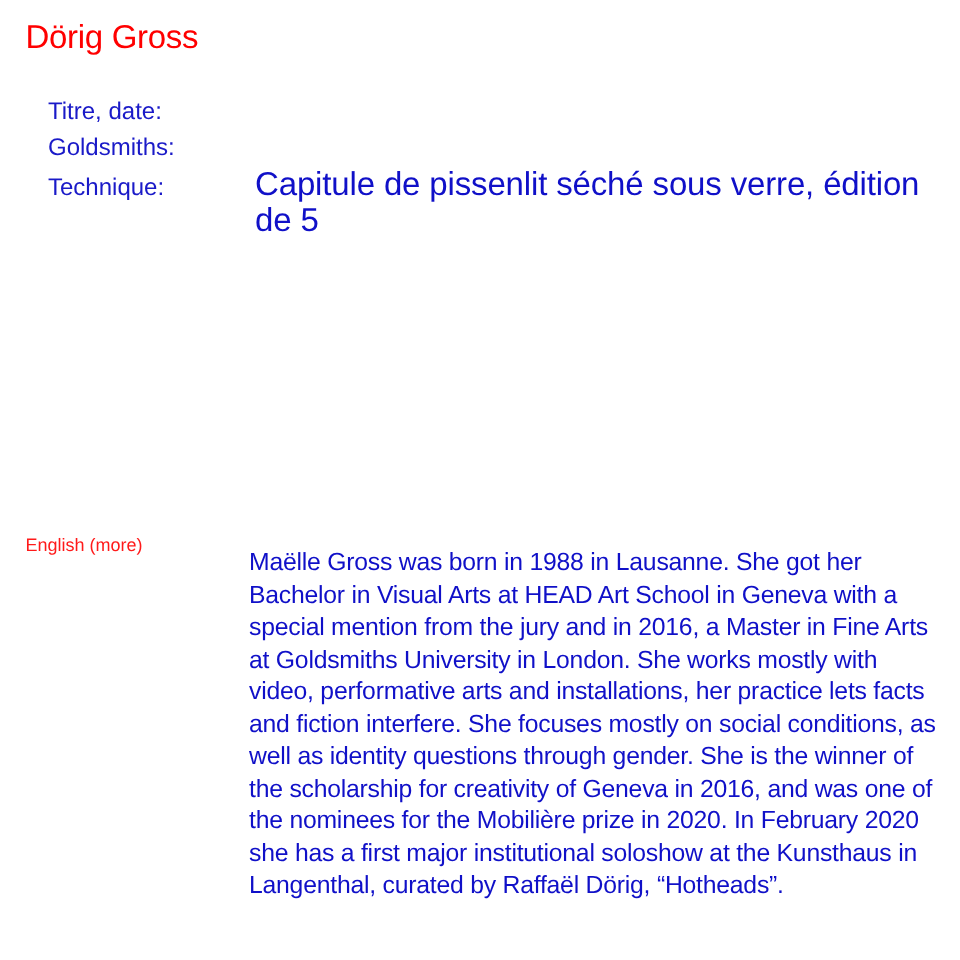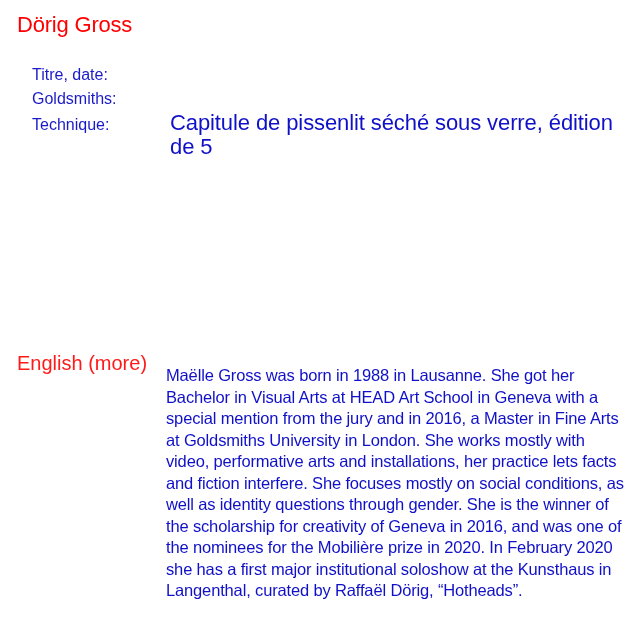--- a/index.html
+++ b/index.html
@@ -52,21 +52,21 @@
       position: absolute;
       left: 17px;
       top: 353px;
       width: 620px;
       display: flex;
       align-items: flex-start;
     }
     .bio-lang {
       width: 137px;
       flex: 0 0 137px;
-      font-size: 20px;
+      font-size: 12px;
       line-height: 21.5px;
       color: #ff1a1a;
       text-decoration: none;
       cursor: pointer;
     }
     .bio-text {
       font-size: 16.5px;
       line-height: 21.5px;
       color: #1010c8;
       width: 486px;

